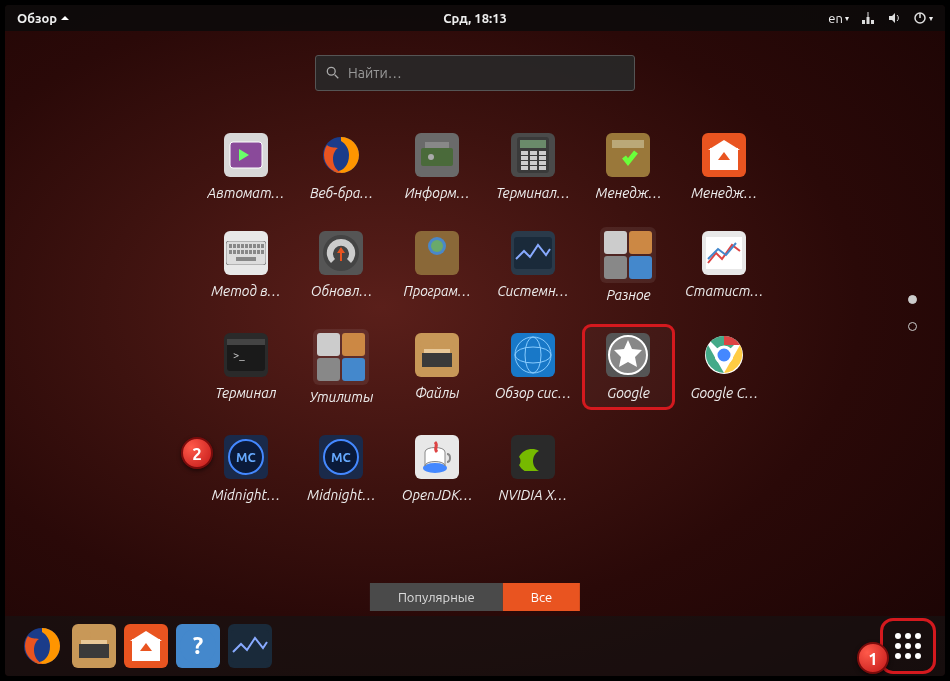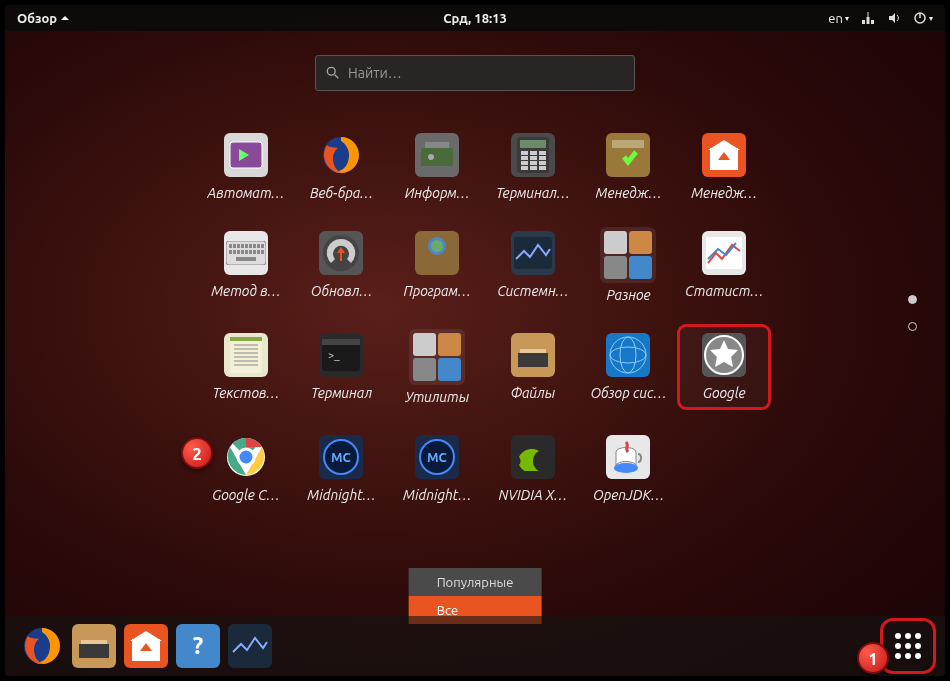--- a/index.html
+++ b/index.html
@@ -17,21 +17,21 @@
 .searchbox svg { width:14px; height:14px; margin-right:8px; fill:#aaa; }
 .searchbox input { background:none; border:none; color:#ddd; font-size:14px; outline:none; flex:1; }
 .searchbox input::placeholder { color:#999; }
 .grid { position:absolute; top:120px; left:195px; width:570px; display:grid; grid-template-columns:repeat(6,1fr); gap:18px 4px; }
 .app { display:flex; flex-direction:column; align-items:center; cursor:pointer; padding:4px; border-radius:4px; position:relative; }
 .app.highlighted { outline:3px solid #d4191e; outline-offset:-2px; border-radius:8px; background:rgba(255,255,255,.03); }
 .ico { width:52px; height:52px; display:flex; align-items:center; justify-content:center; border-radius:6px; margin-bottom:4px; }
 .lbl { color:#eee; font-size:14px; text-align:left; max-width:86px; overflow:hidden; text-overflow:ellipsis; white-space:nowrap;font-style:italic; }
 .folder { background:rgba(255,255,255,.08); border-radius:6px; width:56px; height:56px; display:grid; grid-template-columns:1fr 1fr; grid-template-rows:1fr 1fr; gap:2px; padding:4px; margin-bottom:4px; }
 .folder > div { border-radius:3px; }
-.tabs { position:absolute; top:563px; left:50%; transform:translateX(-50%); display:flex;flex-direction:column; }
+.tabs { position:absolute; top:578px; left:50%; transform:translateX(-50%); display:flex; }
 .tab { padding:7px 28px; font-size:13px; color:#ddd; cursor:pointer; }
 .tab.inactive { background:#4a4a4a; }
 .tab.active { background:#e95420; color:#fff; }
 .pager { position:absolute; right:28px; top:290px; display:flex; flex-direction:column; gap:18px; }
 .dot { width:9px; height:9px; border-radius:50%; border:1.5px solid #ccc; cursor:pointer; }
 .dot.active { background:#ccc; }
 .dock { position:absolute; bottom:0; left:0; right:0; height:60px; background:rgba(20,20,20,.6); display:flex; align-items:center; padding:0 14px; gap:6px; }
 .dock .dico { width:46px; height:46px; display:flex; align-items:center; justify-content:center; cursor:pointer; border-radius:4px; }
 .dock .apps-btn { margin-left:auto; outline:3px solid #d4191e; outline-offset:2px; border-radius:8px; }
 .apps-grid { display:grid; grid-template-columns:repeat(3,6px); grid-template-rows:repeat(3,6px); gap:4px; }
@@ -251,39 +251,20 @@
               <rect width="36" height="32" fill="#fff"></rect>
               <polyline points="2,26 10,16 16,22 26,8 34,14" stroke="#d44" stroke-width="2" fill="none"></polyline>
               <polyline points="2,22 12,12 20,18 30,6" stroke="#48c" stroke-width="2" fill="none"></polyline>
             </svg>
           </div>
         </div>
         <div class="lbl">Статист…</div>
       </div>
       <div class="app">
         <div class="ico">
-          <div class="icbox" style="background:#e8e8cc">
-            <svg width="32" height="36" viewBox="0 0 32 36">
-              <rect width="32" height="36" fill="#f4f0d8"></rect>
-              <rect y="0" width="32" height="4" fill="#8a4"></rect>
-              <g stroke="#888">
-                <line x1="4" y1="8" x2="28" y2="8"></line>
-                <line x1="4" y1="12" x2="28" y2="12"></line>
-                <line x1="4" y1="16" x2="28" y2="16"></line>
-                <line x1="4" y1="20" x2="28" y2="20"></line>
-                <line x1="4" y1="24" x2="28" y2="24"></line>
-                <line x1="4" y1="28" x2="28" y2="28"></line>
-              </g>
-            </svg>
-          </div>
-        </div>
-        <div class="lbl">Текстов…</div>
-      </div>
-      <div class="app">
-        <div class="ico">
           <div class="icbox" style="background:#2a2a2a">
             <svg width="38" height="32" viewBox="0 0 38 32">
               <rect width="38" height="32" rx="3" fill="#1a1a1a"></rect>
               <rect x="0" y="0" width="38" height="6" fill="#444"></rect>
               <text x="6" y="20" fill="#ccc" font-size="11" font-family="monospace">&gt;_</text>
             </svg>
           </div>
         </div>
         <div class="lbl">Терминал</div>
       </div>
@@ -366,40 +347,40 @@
             <svg width="38" height="38" viewBox="0 0 38 38">
               <circle cx="19" cy="19" r="17" fill="#0a1a3a" stroke="#48f" stroke-width="2"></circle>
               <text x="19" y="24" fill="#6af" font-size="13" font-weight="bold" text-anchor="middle" font-family="sans-serif">MC</text>
             </svg>
           </div>
         </div>
         <div class="lbl">Midnight…</div>
       </div>
       <div class="app">
         <div class="ico">
-          <div class="icbox" style="background:#2a2a2a">
-            <svg width="36" height="28" viewBox="0 0 36 28">
-              <path d="M4 14c4-8 14-10 20-6-4 2-6 6-6 10s2 8 6 10c-6 4-16 2-20-6 2-2 2-6 0-8z" fill="#76b900"></path>
-            </svg>
-          </div>
-        </div>
-        <div class="lbl">NVIDIA X…</div>
-      </div>
-      <div class="app">
-        <div class="ico">
           <div class="icbox" style="background:#e8e8e8">
             <svg width="32" height="38" viewBox="0 0 32 38">
               <ellipse cx="14" cy="30" rx="12" ry="5" fill="#48f"></ellipse>
               <path d="M4 28c0-6 20-6 20 0v-14c0-6-20-6-20 0z" fill="#fff" stroke="#888"></path>
               <path d="M14 4c4 4-2 6 2 10" stroke="#d44" stroke-width="3" fill="none"></path>
               <path d="M26 16c4 0 4 8 0 8" stroke="#888" fill="none" stroke-width="2"></path>
             </svg>
           </div>
         </div>
         <div class="lbl">OpenJDK…</div>
+      </div>
+      <div class="app">
+        <div class="ico">
+          <div class="icbox" style="background:#2a2a2a">
+            <svg width="36" height="28" viewBox="0 0 36 28">
+              <path d="M4 14c4-8 14-10 20-6-4 2-6 6-6 10s2 8 6 10c-6 4-16 2-20-6 2-2 2-6 0-8z" fill="#76b900"></path>
+            </svg>
+          </div>
+        </div>
+        <div class="lbl">NVIDIA X…</div>
       </div>
     </div>
 
   <div class="tabs">
     <div class="tab inactive">Популярные</div>
     <div class="tab active">Все</div>
   </div>
 
   <div class="pager">
     <div class="dot active"></div>

